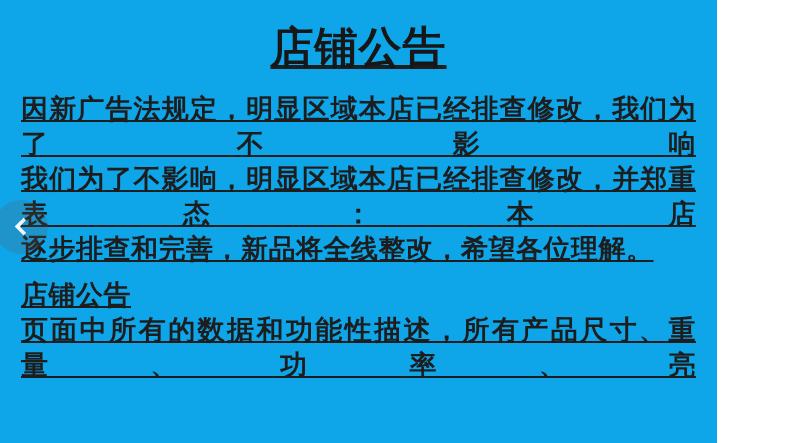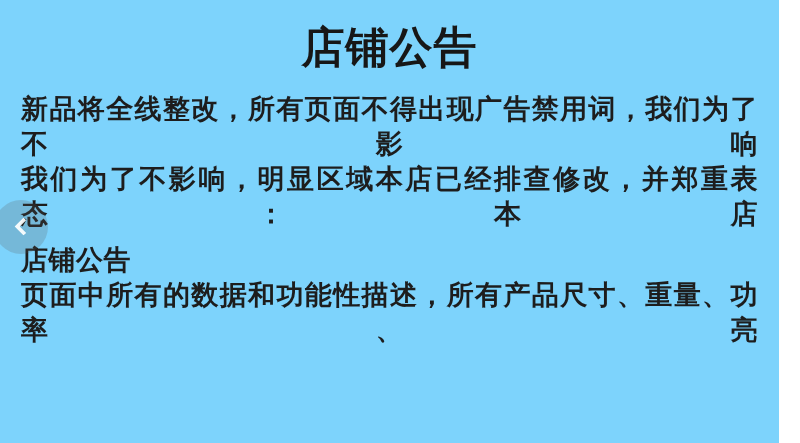--- a/index.html
+++ b/index.html
@@ -4,24 +4,25 @@
 <style>
   * { margin: 0; padding: 0; box-sizing: border-box; }
   html, body { width: 800px; height: 443px; }
   body {
     font-family: "Liberation Sans", sans-serif;
     overflow: hidden;
     background: #ffffff;
   }
   .page {
     position: relative;
-    width: 779px;
+    width: 717px;
     height: 443px;
-    background: #7dd3fc;
+    background: #0ea5e9;
     color: #1e1e1e;
+    text-decoration: underline;
   }
   .title {
     padding-top: 21px;
     height: 78px;
     line-height: 52px;
     text-align: center;
     font-size: 43px;
     font-weight: 700;
     letter-spacing: 1px;
     color: #171717;
@@ -71,22 +72,23 @@
   }
 </style>
 </head>
 <body>
 
 <div class="page">
 
   <h1 class="title">店铺公告</h1>
 
   <div class="para announcement">
-    <div class="line">新品将全线整改，所有页面不得出现广告禁用词，我们为了不影响</div>
+    <div class="line">因新广告法规定，明显区域本店已经排查修改，我们为了不影响</div>
     <div class="line">我们为了不影响，明显区域本店已经排查修改，并郑重表态：本店</div>
+    <div class="line no-justify">逐步排查和完善，新品将全线整改，希望各位理解。</div>
   </div>
 
   <div class="para disclaimer">
     <div class="line no-justify">店铺公告</div>
     <div class="line">页面中所有的数据和功能性描述，所有产品尺寸、重量、功率、亮</div>
 
   </div>
 
   <button class="back-button" aria-label="back">
     <span class="chevron"></span>

